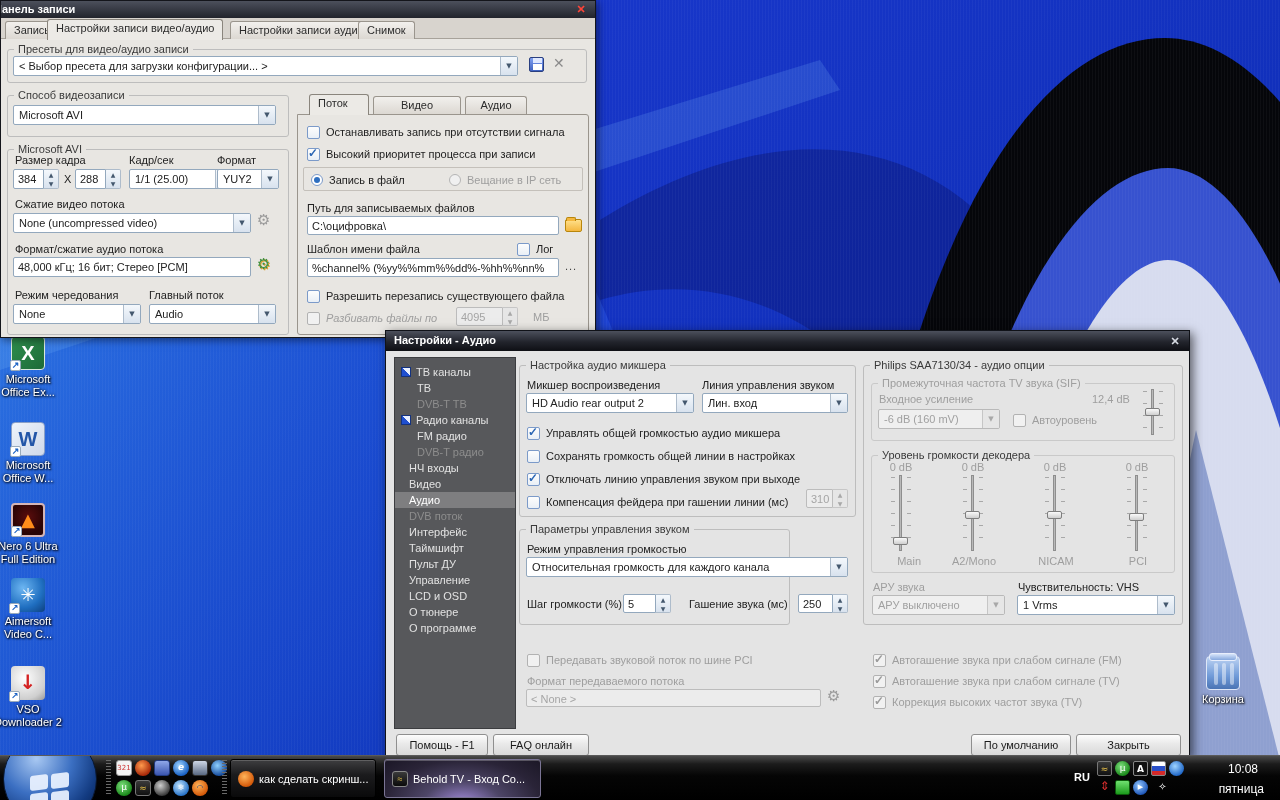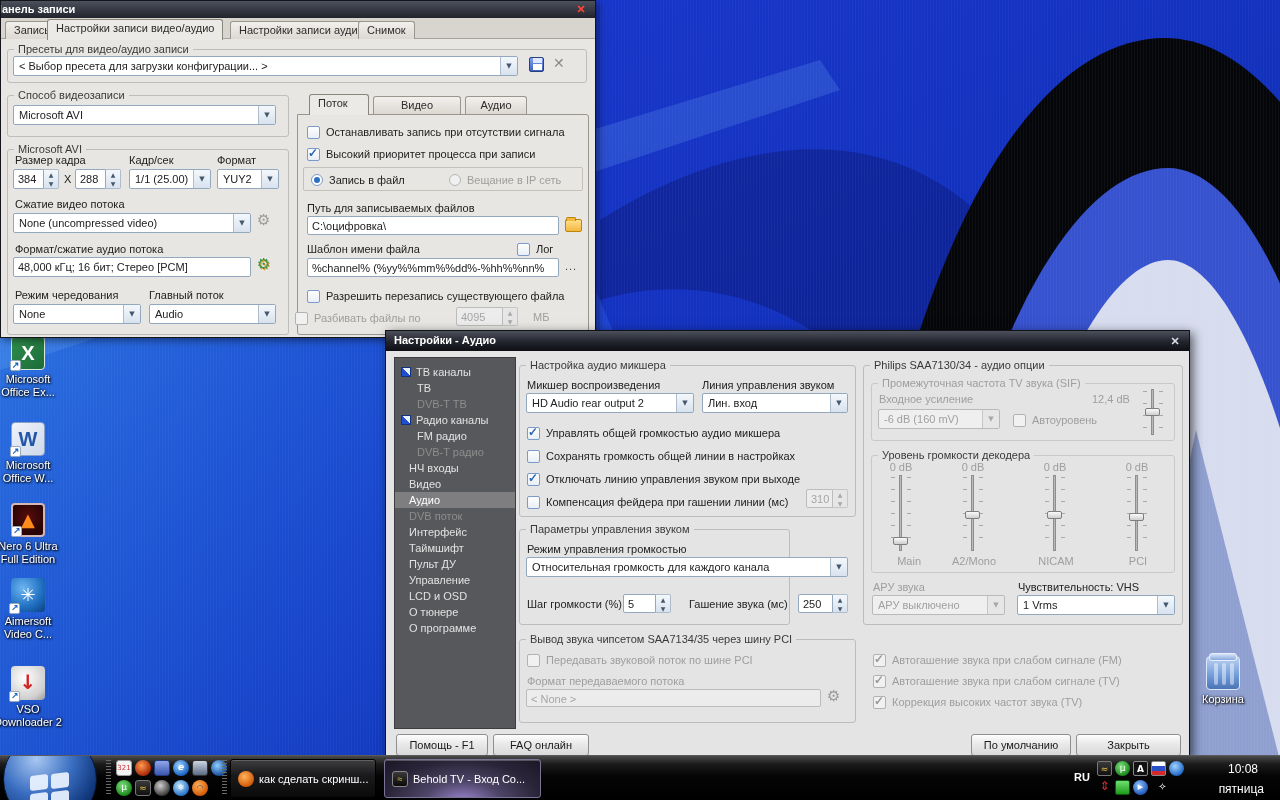--- a/index.html
+++ b/index.html
@@ -235,21 +235,21 @@
       </span>
   </div>
   <div style="position:absolute; left:63px; top:172px;">X</div>
   <div class="spin" style="left:74px; top:168px; width:46px;">
     <span class="sbox">288</span>
     <span class="sarrows icon-glyph">
         <span>▲</span>
         <span>▼</span>
       </span>
   </div>
-  <div class="combo" style="left:128px; top:168px; width:82px;">
+  <div class="combo" style="left:128px; top:168px; width:104px;">
     <span>1/1 (25.00)</span><span class="arrow icon-glyph">▼</span>
   </div>
   <div class="combo" style="left:216px; top:168px; width:62px;">
     <span>YUY2</span><span class="arrow icon-glyph">▼</span>
   </div>
   <div style="position:absolute; left:14px; top:197px;">Сжатие видео потока</div>
   <div class="combo" style="left:12px; top:212px; width:238px;">
     <span>None (uncompressed video)</span><span class="arrow icon-glyph">▼</span>
   </div>
   <div style="position:absolute; left:256px; top:210px; font-size:15px; color:#9a9a9a;" class="icon-glyph">⚙</div>
@@ -294,21 +294,21 @@
   <div class="cbrow" style="left:516px; top:241px;">
     <span class="cb"></span><span>Лог</span>
   </div>
   <div class="edit" style="left:306px; top:257px; width:252px; height:19px;">
     <span>%channel% (%yy%%mm%%dd%-%hh%%nn%</span>
   </div>
   <div style="position:absolute; left:564px; top:259px; color:#444; letter-spacing:1px;">...</div>
   <div class="cbrow" style="left:306px; top:288px;">
     <span class="cb"></span><span>Разрешить перезапись существующего файла</span>
   </div>
-  <div class="cbrow dis-text" style="left:294px; top:310px;">
+  <div class="cbrow dis-text" style="left:306px; top:310px;font-style:italic;">
     <span class="cb dis"></span><span>Разбивать файлы по</span>
   </div>
   <div class="spin dis" style="left:455px; top:306px; width:62px; height:19px;">
     <span class="sbox">4095</span>
     <span class="sarrows icon-glyph">
         <span>▲</span>
         <span>▼</span>
       </span>
   </div>
   <div class="dis-text" style="position:absolute; left:532px; top:310px;">МБ</div>
@@ -388,23 +388,20 @@
   </div>
   <div style="position:absolute; left:303px; top:267px;">Гашение звука (мс)</div>
   <div class="spin" style="left:412px; top:263px; width:50px; height:19px;">
     <span class="sbox">250</span>
     <span class="sarrows icon-glyph">
         <span>▲</span>
         <span>▼</span>
       </span>
   </div>
 
-  <div class="group glabel-bg-dlg" style="left:133px; top:308px; width:337px; height:84px; background:#e4e4e4;">
-    <span class="glabel">Вывод звука чипсетом SAA7134/35 через шину PCI</span>
-  </div>
   <div class="cbrow dis-text" style="left:141px; top:322px;">
     <span class="cb dis"></span><span>Передавать звуковой поток по шине PCI</span>
   </div>
   <div class="dis-text" style="position:absolute; left:141px; top:344px;">Формат передаваемого потока</div>
   <div class="edit dis" style="left:140px; top:358px; width:295px; height:18px;">
     <span>&lt; None &gt;</span>
   </div>
   <div style="position:absolute; left:441px; top:356px; font-size:15px; color:#9a9a9a;" class="icon-glyph">⚙</div>
 
   <div class="group glabel-bg-dlg" style="left:477px; top:34px; width:320px; height:260px; background:#e4e4e4;">

